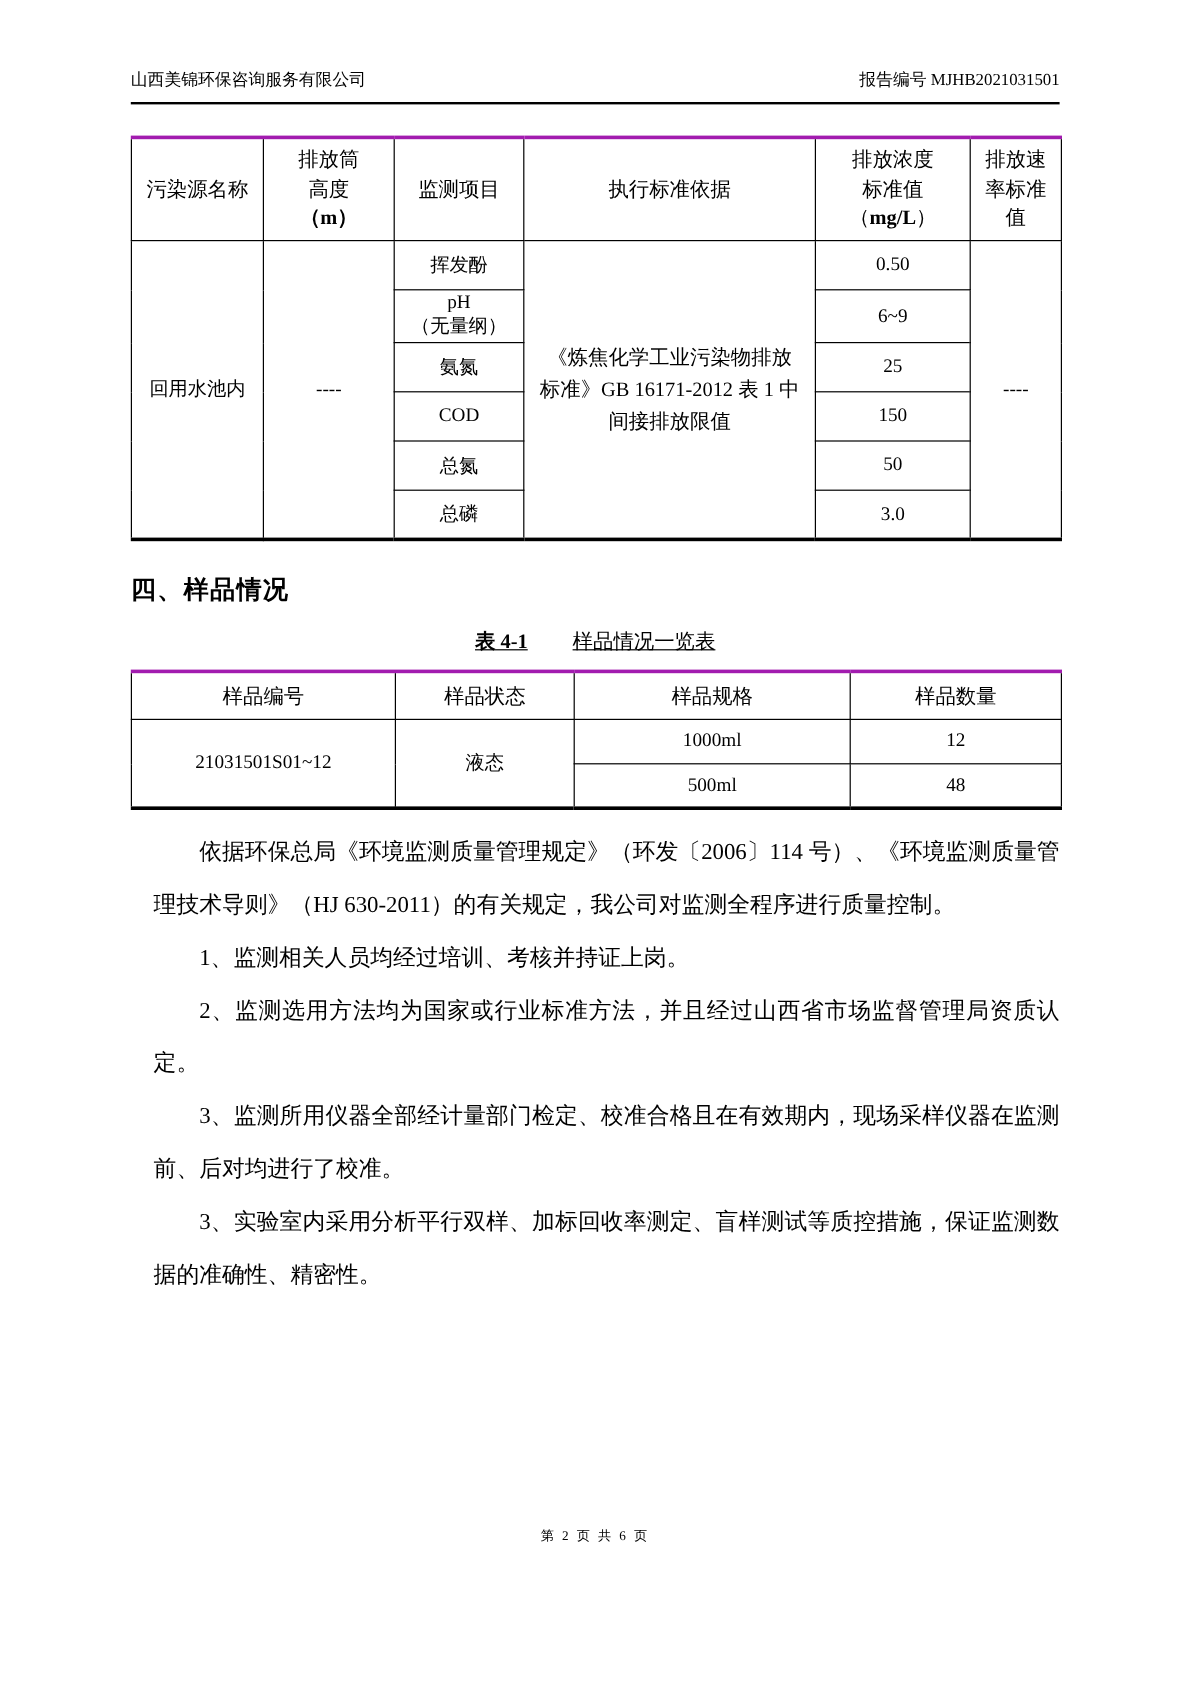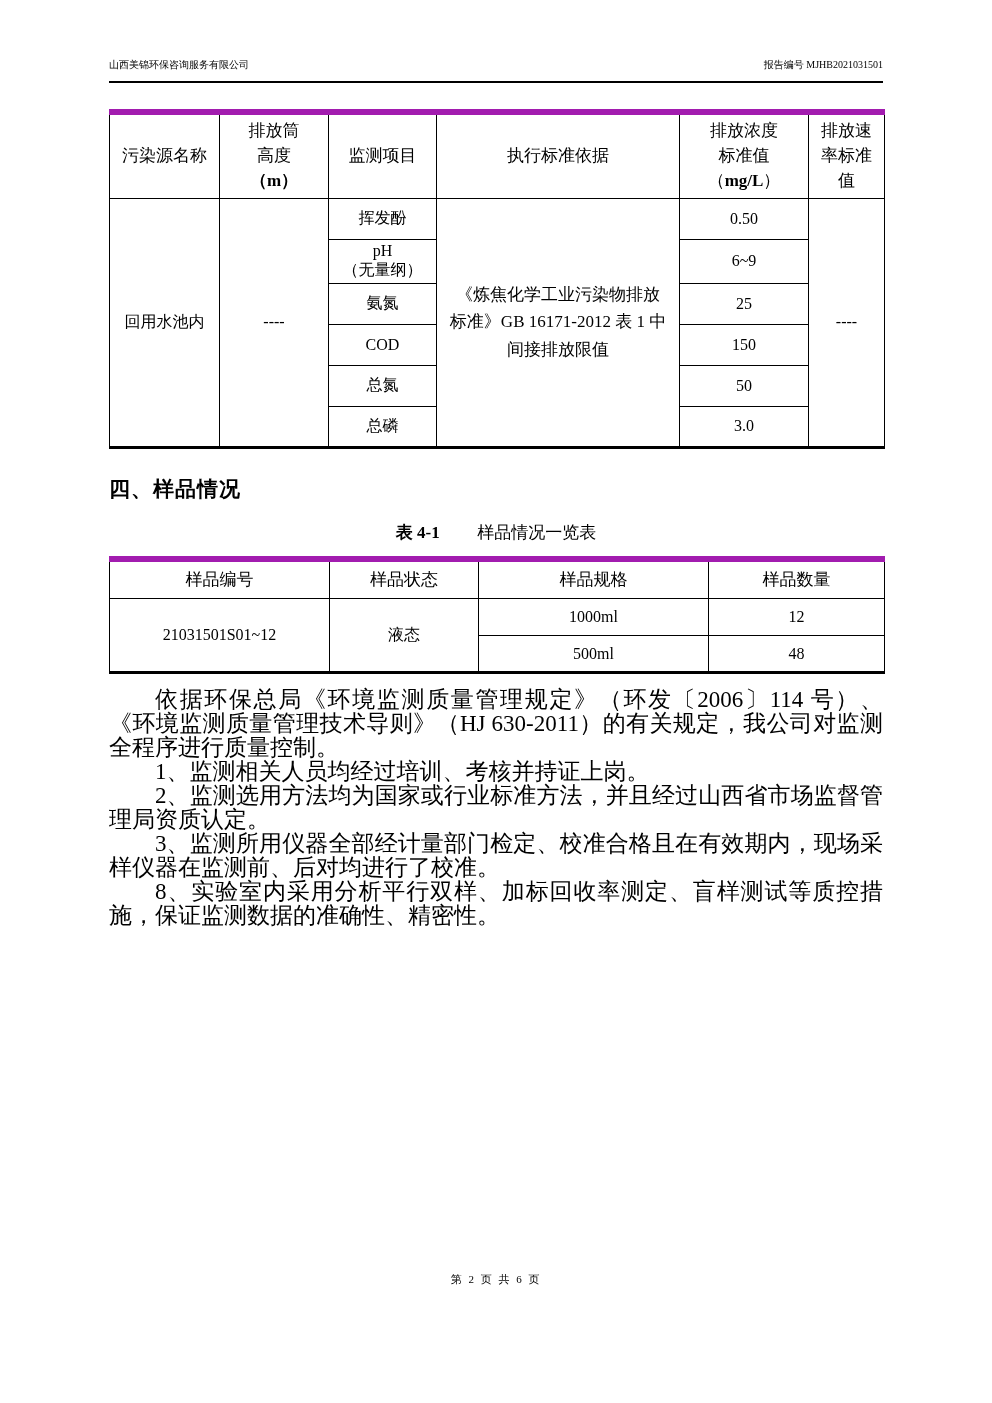--- a/index.html
+++ b/index.html
@@ -8,62 +8,62 @@
     width: 992px; height: 1403px;
     position: relative;
     color: #000;
     font-family: "Liberation Serif", "DejaVu Serif", serif;
   }
   .page { padding: 58px 109px 0 109px; }
 
   
   .doc-header {
     display: flex; justify-content: space-between; align-items: flex-end;
-    font-size: 10px; padding-bottom: 9px;
+    font-size: 14px; padding-bottom: 9px;
     border-bottom: 2px solid #000;
     gap: 48px;
   }
 
   
   table { border-collapse: collapse; table-layout: fixed; width: 775px; }
   th, td {
     border: 1px solid #000;
     text-align: center; vertical-align: middle;
     padding: 2px 4px;
     font-weight: normal;
   }
   .thick { border-top: 3px solid #000; border-bottom: 3px solid #000; }
-  .thick tr:first-child th { border-top: 6px solid #a21caf; }
+  .thick tr:first-child th { border-top: 3px solid #a21caf; }
   .thick tr:last-child td { border-bottom: 3px solid #000; }
 
   
   .t1 { margin-top: 26px; }
   .t1 th { height: 86px; font-size: 17px; line-height: 1.45; }
   .t1 td { height: 41px; font-size: 16px; }
   .t1 .basis { font-size: 17px; line-height: 1.6; }
   .pre { white-space: pre-line; }
   .bd { font-weight: bold; }
 
   
   .sec-title { margin-top: 26px; font-size: 21px; letter-spacing: 1px; font-weight: bold; }
 
   .intro { margin-top: 20px; font-size: 17px; text-indent: 2em; line-height: 28px; }
 
-  .caption { margin-top: 18px; text-align: center; font-size: 17px; }
+  .caption { margin-top: 18px; text-align: center; font-size: 17px; text-decoration: underline; }
   .caption .lbl { font-weight: bold; margin-right: 2.2em; }
 
   
   .t2 { margin-top: 12px; }
   .t2 th { height: 40px; font-size: 17px; }
   .t2 td { height: 37px; font-size: 16px; }
 
   
   .qa p {
-    font-size: 23px; line-height: 24px;
-    text-indent: 2em; text-align: justify;
+    font-size: 19px; line-height: 44px;
+    text-indent: 2em; text-align: justify; margin-left: 19px;
   }
   .qa p:first-child { margin-top: 14px; }
 
   
   .doc-footer {
     position: absolute; top: 1272px; left: 0;
     width: 100%; text-align: center;
     font-size: 11px; letter-spacing: 2px;
   }
 </style>
@@ -171,18 +171,18 @@
     </tr>
   </tbody>
     </table>
 
 
   <div class="qa">
     <p>依据环保总局《环境监测质量管理规定》（环发〔2006〕114 号）、《环境监测质量管理技术导则》（HJ 630-2011）的有关规定，我公司对监测全程序进行质量控制。</p>
     <p>1、监测相关人员均经过培训、考核并持证上岗。</p>
     <p>2、监测选用方法均为国家或行业标准方法，并且经过山西省市场监督管理局资质认定。</p>
     <p>3、监测所用仪器全部经计量部门检定、校准合格且在有效期内，现场采样仪器在监测前、后对均进行了校准。</p>
-    <p>8、实验室内采用分析平行双样、加标回收率测定、盲样测试等质控措施，保证监测数据的准确性、精密性。</p>
+    <p>3、实验室内采用分析平行双样、加标回收率测定、盲样测试等质控措施，保证监测数据的准确性、精密性。</p>
   </div>
 
 </div>
 
 <div class="doc-footer">第 2 页 共 6 页</div>
 
 </body></html>

